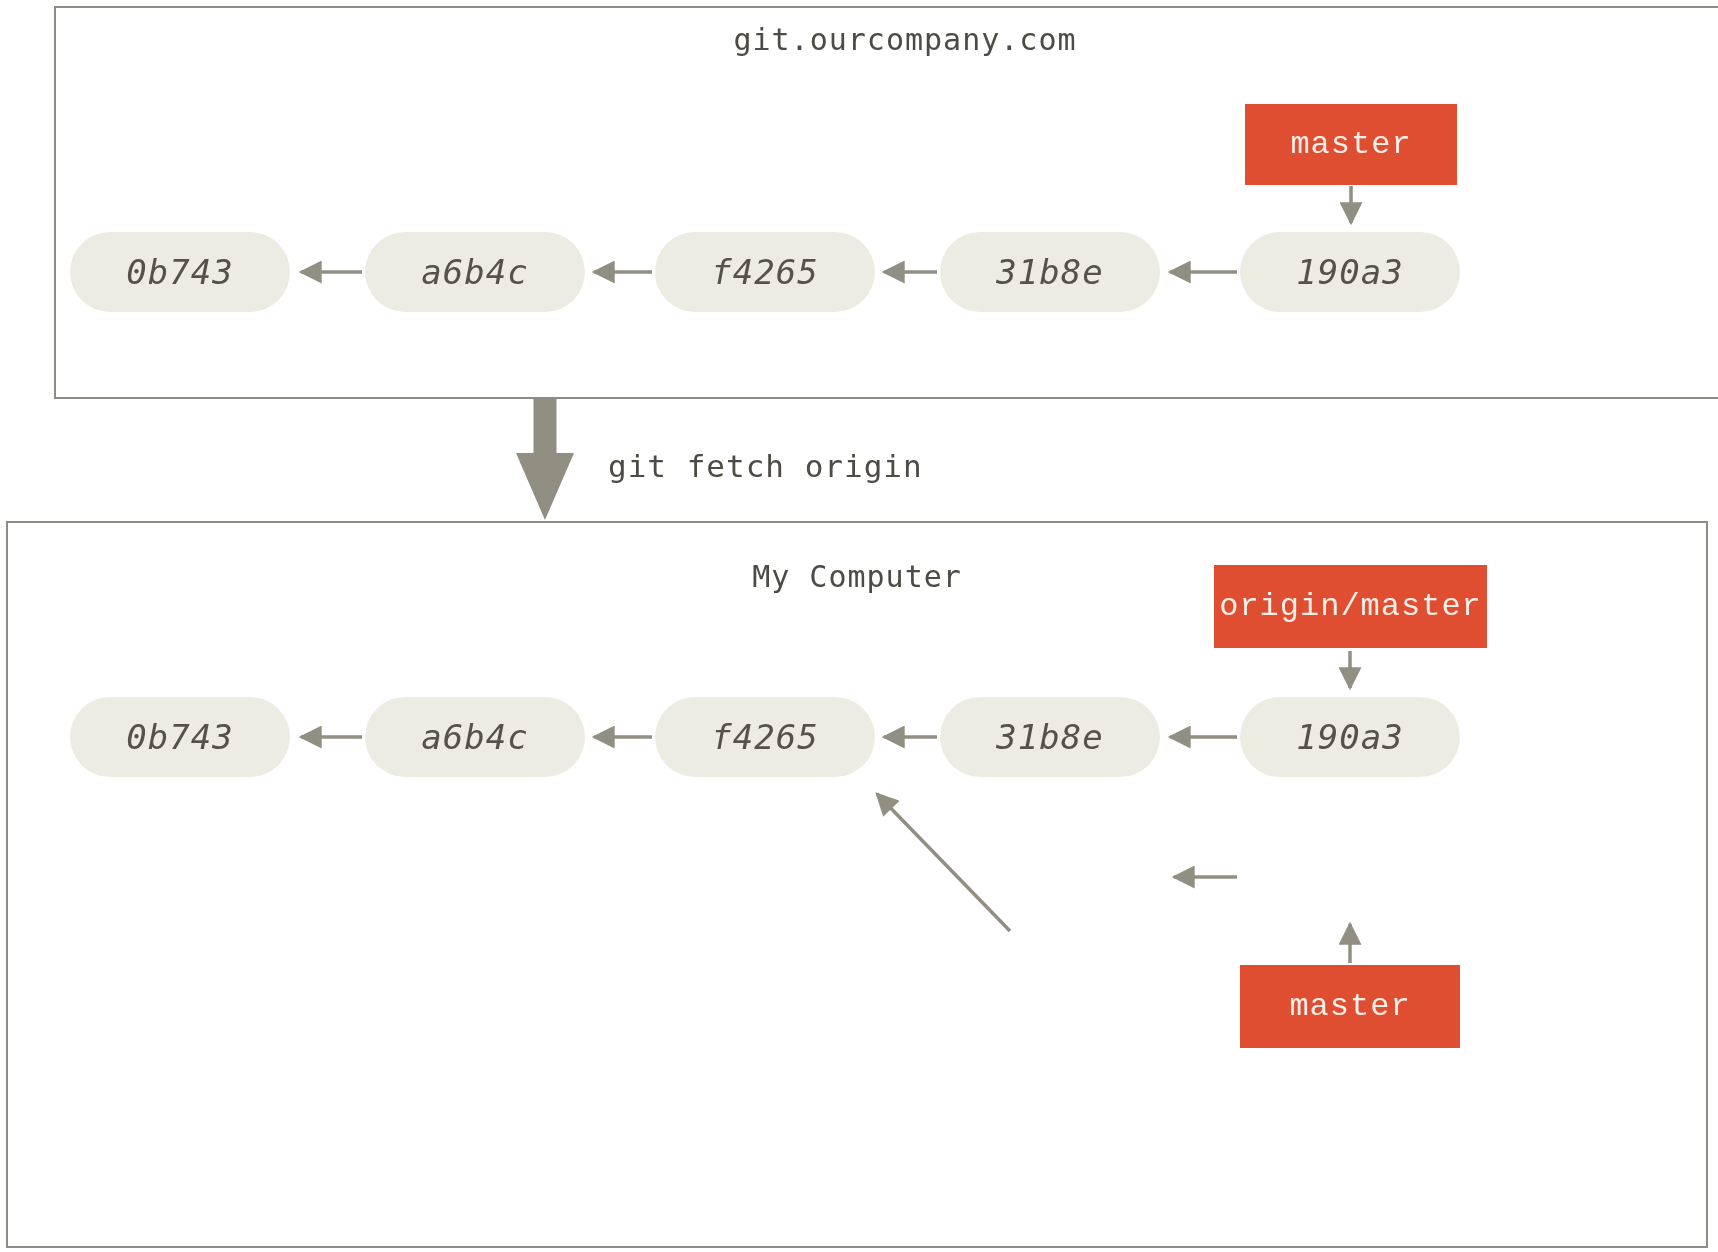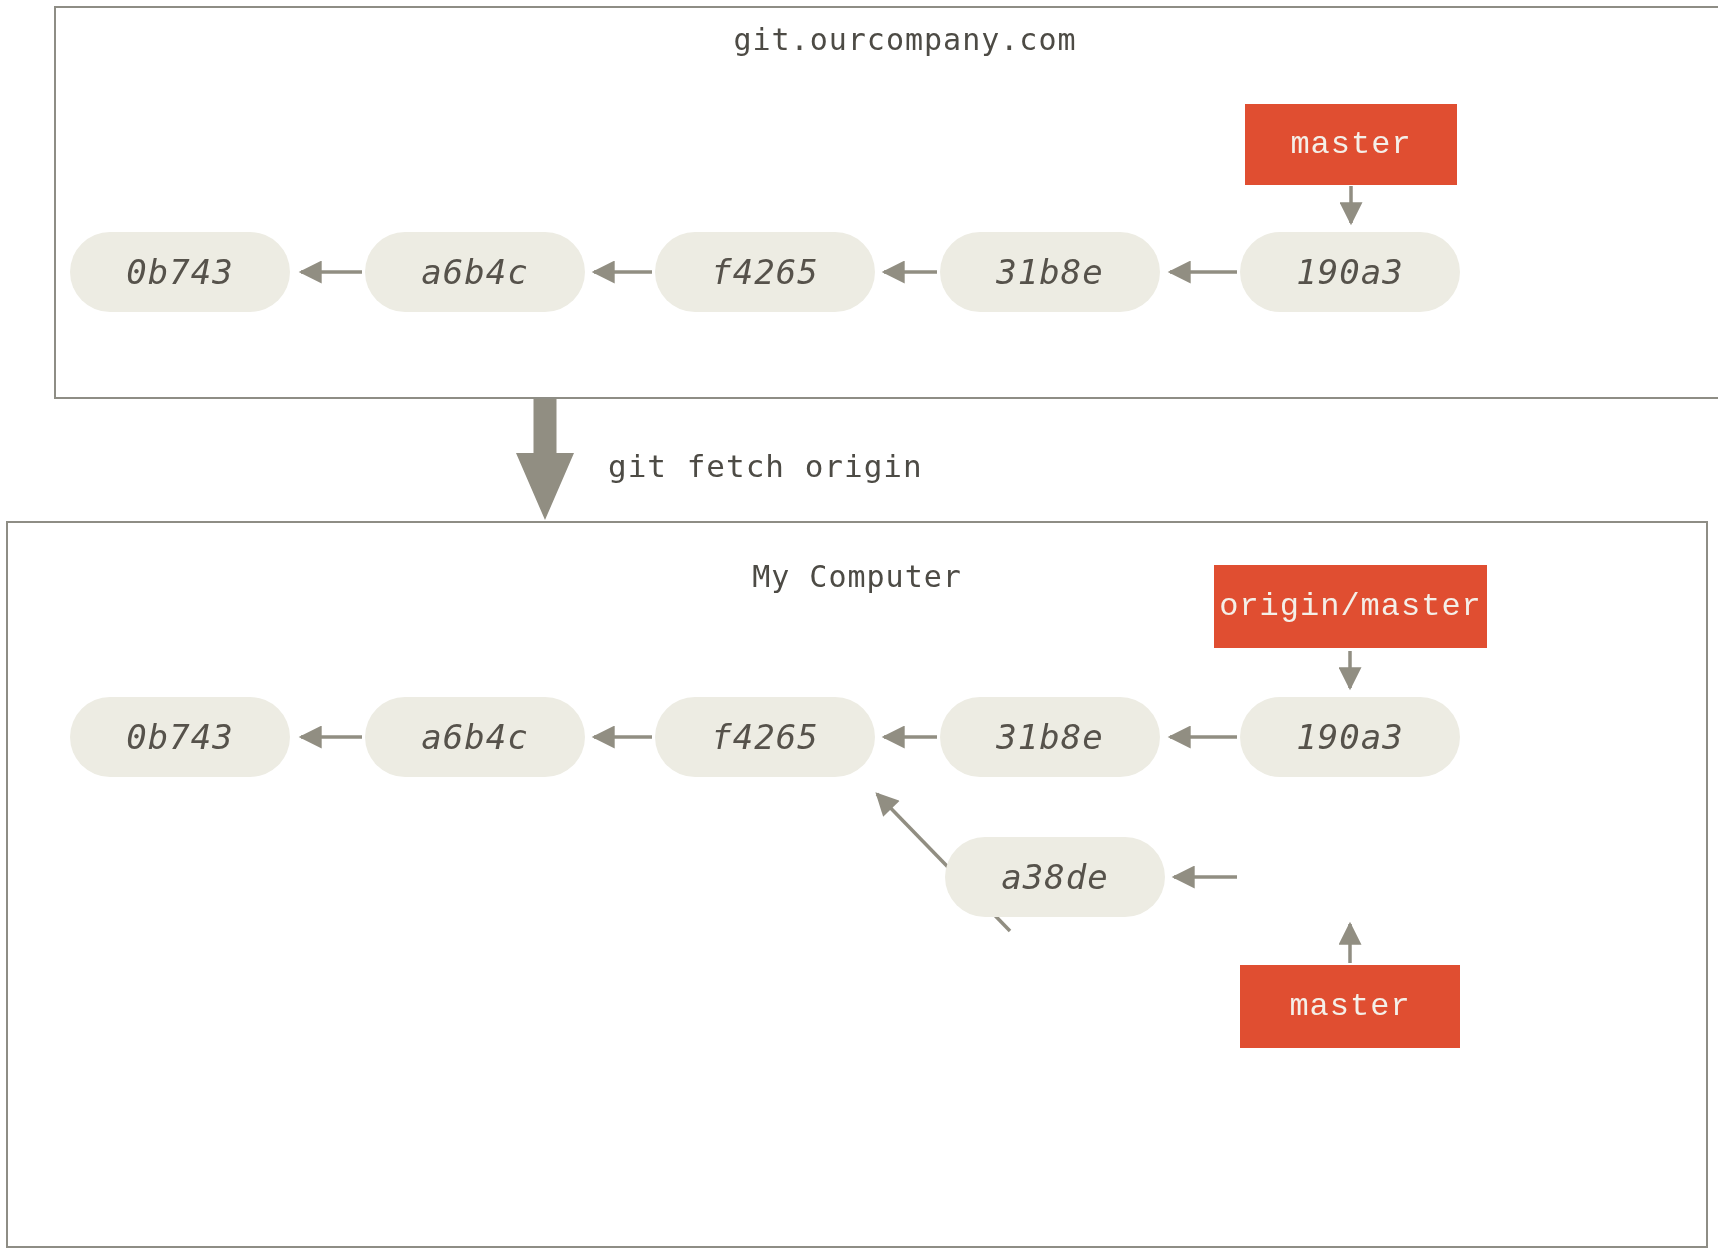--- a/index.html
+++ b/index.html
@@ -126,17 +126,16 @@
   <div class="commit" style="left:1240px; top:232px;">190a3</div>
 
   <div class="branch" style="left:1214px; top:565px; width:273px; height:83px;">origin/master</div>
 
   <div class="commit" style="left:70px;  top:697px;">0b743</div>
   <div class="commit" style="left:365px; top:697px;">a6b4c</div>
   <div class="commit" style="left:655px; top:697px;">f4265</div>
   <div class="commit" style="left:940px; top:697px;">31b8e</div>
   <div class="commit" style="left:1240px; top:697px;">190a3</div>
 
-  <div class="commit" style="left:945px;  top:837px;">a38de</div>
 
   <div class="branch" style="left:1240px; top:965px; width:220px; height:83px;">master</div>
 
 </div>
 
 </body></html>

